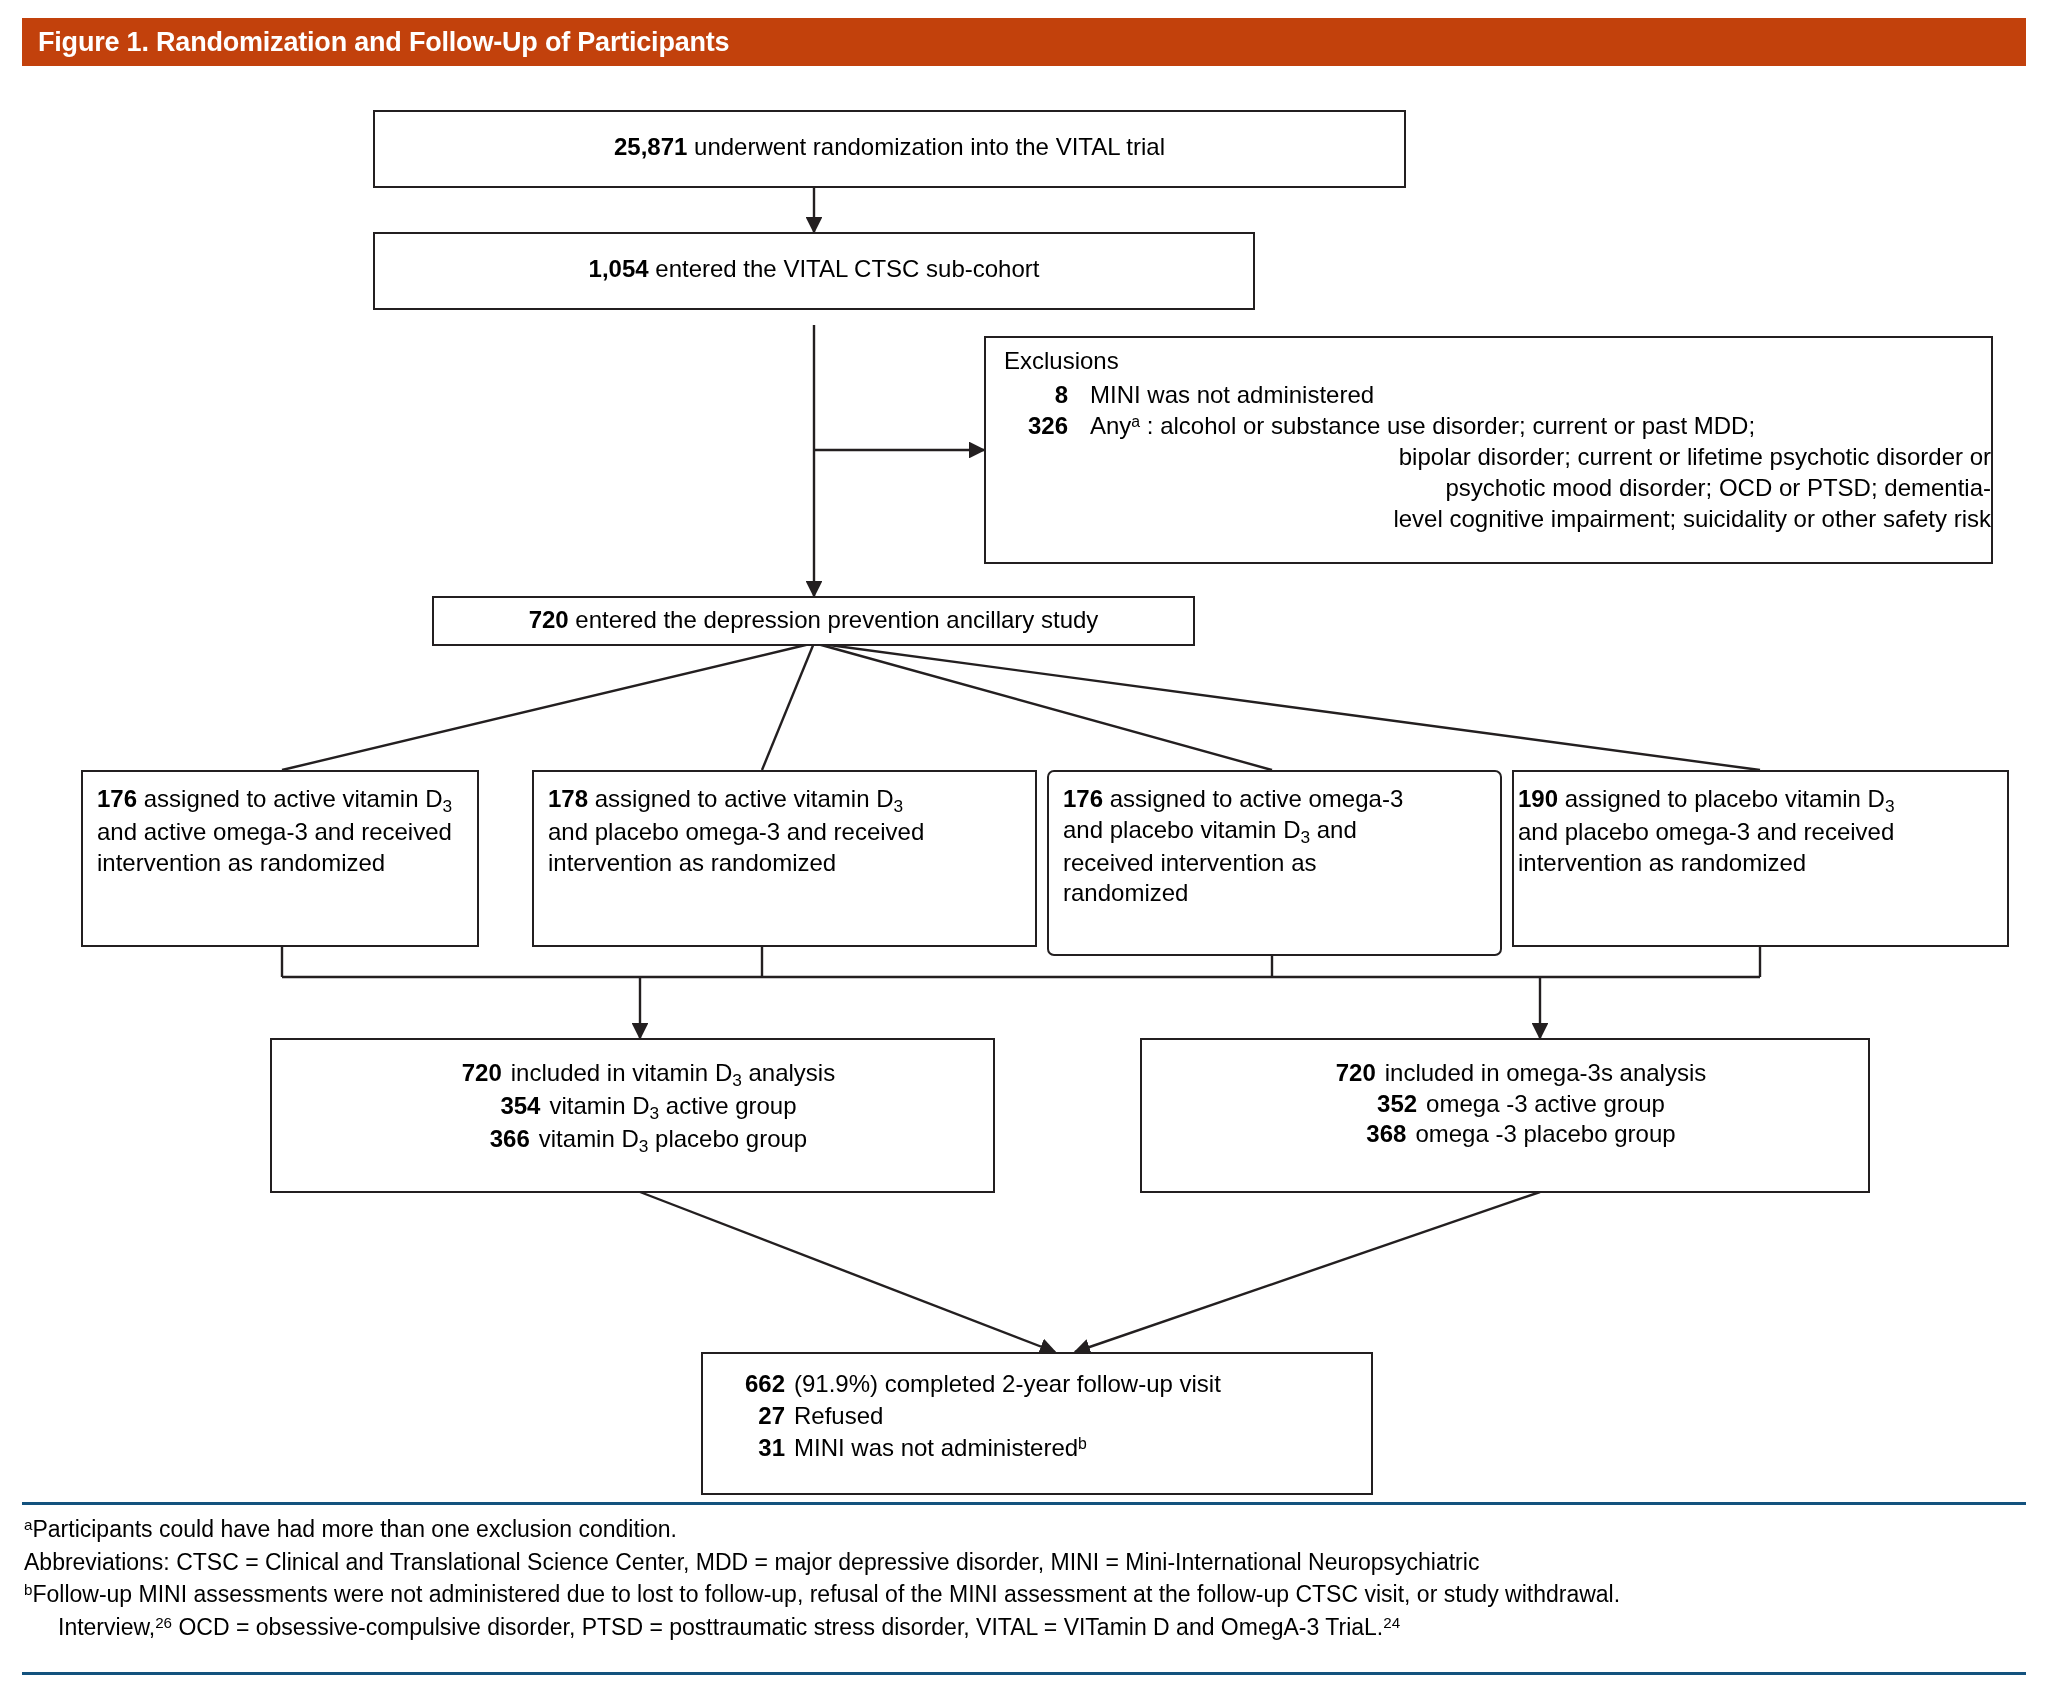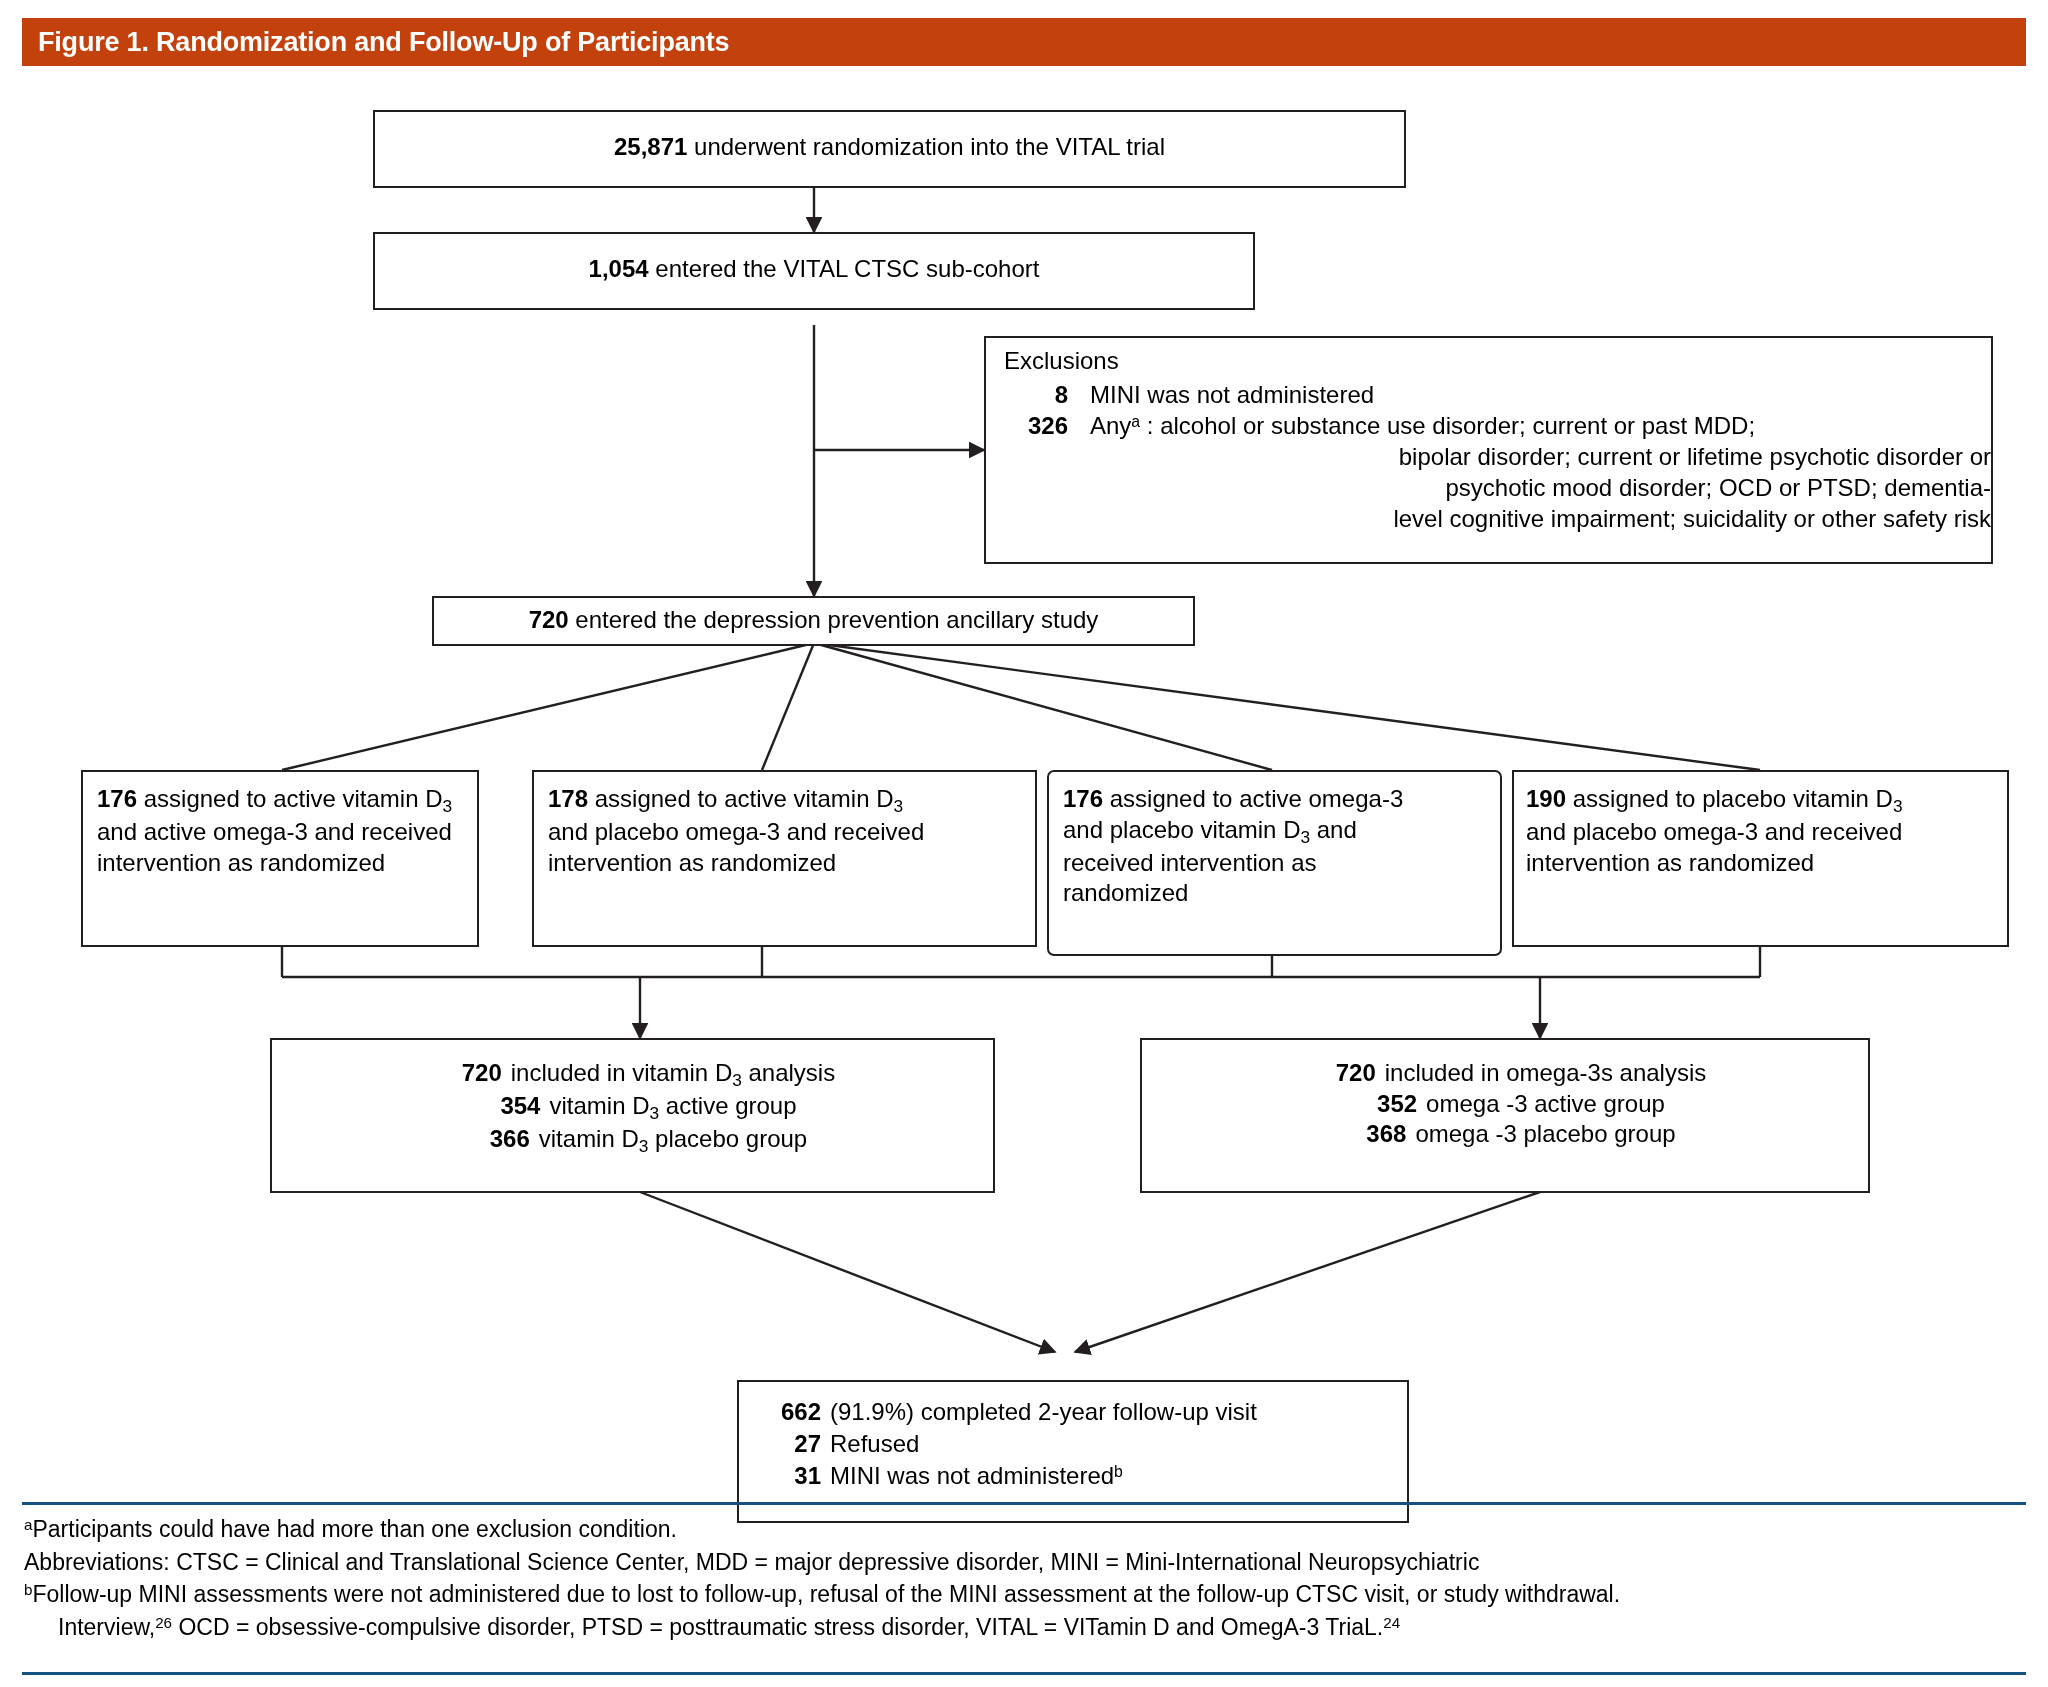--- a/index.html
+++ b/index.html
@@ -237,21 +237,21 @@
   <div class="node" style="left:1047px; top:770px; width:455px; height:186px;border-radius:7px;">
     <div class="pad" style="padding:12px 10px 0 14px;">
       <span class="b">176</span><span> assigned to active omega-3</span><br>
       <span> and placebo vitamin D</span><span class="sub">3</span><span> and</span><br>
       <span>received intervention as</span><br>
       <span>randomized</span>
     </div>
   </div>
 
   <div class="node" style="left:1512px; top:770px; width:497px; height:177px;">
-    <div class="pad" style="padding:12px 10px 0 12px;">
+    <div class="pad" style="padding:12px 10px 0 4px;">
       <span class="b">190</span><span> assigned to placebo vitamin D</span><span class="sub">3</span><br>
       <span>and placebo omega-3 and received</span><br>
       <span>intervention as randomized</span>
     </div>
   </div>
 
   <div class="node" style="left:270px; top:1038px; width:725px; height:155px;">
     <div class="pad" style="padding:18px 0 0 0;">
       <div class="stat-wrap">
         <div class="stat-block" style="display:flex;">
@@ -290,21 +290,21 @@
       </div>
       <div class="stat-wrap">
         <div class="stat-block" style="display:flex;">
           <span class="stat-num" style="width:72px;">368</span>
           <span class="stat-lab">omega -3 placebo group</span>
         </div>
       </div>
     </div>
   </div>
 
-  <div class="node" style="left:737px; top:1352px; width:672px; height:143px;margin-top:28px;">
+  <div class="node" style="left:701px; top:1352px; width:672px; height:143px;">
     <div class="pad" style="padding:14px 0 0 30px;">
       <div class="stat-row">
         <span class="stat-num" style="width:52px;">662</span>
         <span class="stat-lab">(91.9%) completed 2-year follow-up visit</span>
       </div>
       <div class="stat-row">
         <span class="stat-num" style="width:52px;">27</span>
         <span class="stat-lab">Refused</span>
       </div>
       <div class="stat-row">

